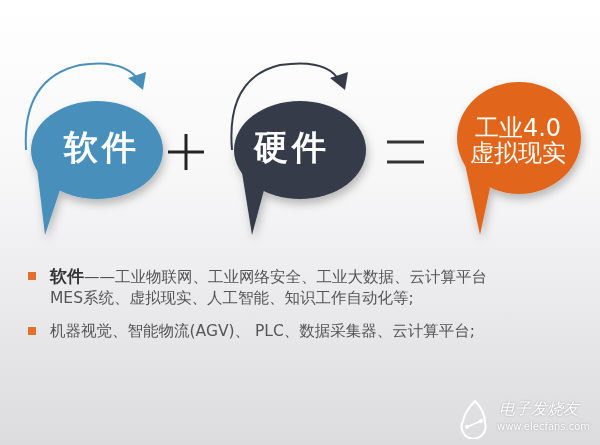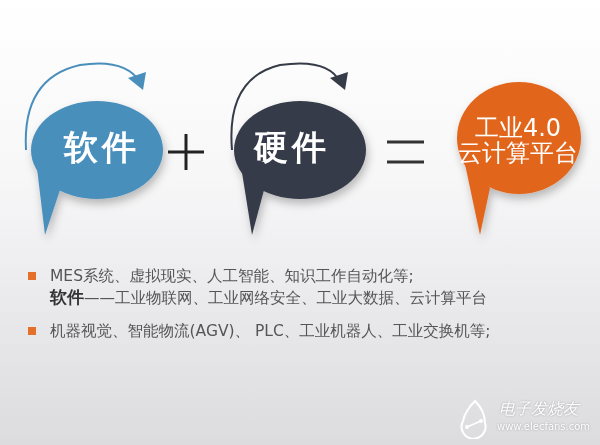--- a/index.html
+++ b/index.html
@@ -62,32 +62,32 @@
     <g filter="url(#sh)">
       <ellipse cx="519" cy="138" rx="62" ry="56" fill="#e1661c"></ellipse>
       <polygon points="462,150 490,188 480,235" fill="#e1661c"></polygon>
     </g>
   </svg>
 
   <div class="bubble-label lbl-soft">软件</div>
   <div class="bubble-label lbl-hard">硬件</div>
   <div class="bubble-label lbl-sol">
     <div>工业4.0</div>
-    <div>云计算平台</div>
+    <div>虚拟现实</div>
   </div>
 
   <div class="list">
     <div class="item">
       <span class="bullet"></span>
+      <div><span class="kw">软件</span><span>——</span><span>工业物联网、工业网络安全、工业大数据、云计算平台</span></div>
       <div>MES系统、虚拟现实、人工智能、知识工作自动化等;</div>
-      <div><span class="kw">软件</span><span>——</span><span>工业物联网、工业网络安全、工业大数据、云计算平台</span></div>
     </div>
     <div class="item">
       <span class="bullet"></span>
-      <div>机器视觉、智能物流(AGV)、 PLC、工业机器人、工业交换机等;</div>
+      <div>机器视觉、智能物流(AGV)、 PLC、数据采集器、云计算平台;</div>
     </div>
   </div>
 
   <div class="wm">
     <svg width="40" height="40" style="position:absolute;left:0;top:2px">
       <path d="M20 2 Q30 12 30 24 A12 12 0 1 1 8 22 Q10 12 20 2Z" fill="none" stroke="#fff" stroke-width="2"></path>
       <circle cx="12" cy="28" r="2" fill="#fff"></circle>
         <circle cx="26" cy="22" r="2" fill="#fff"></circle>
       <line x1="12" y1="28" x2="26" y2="22" stroke="#fff" stroke-width="1.5"></line>
     </svg>

